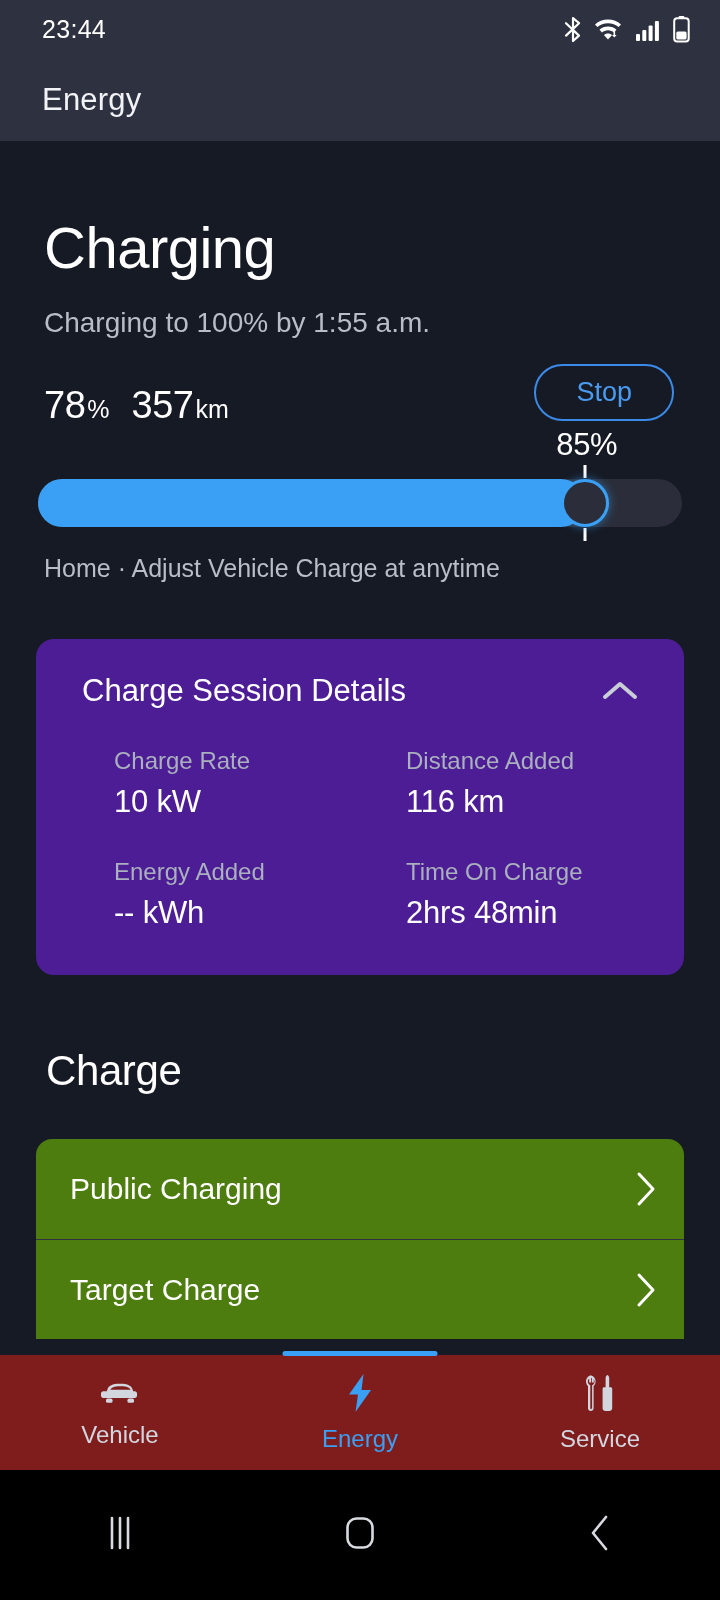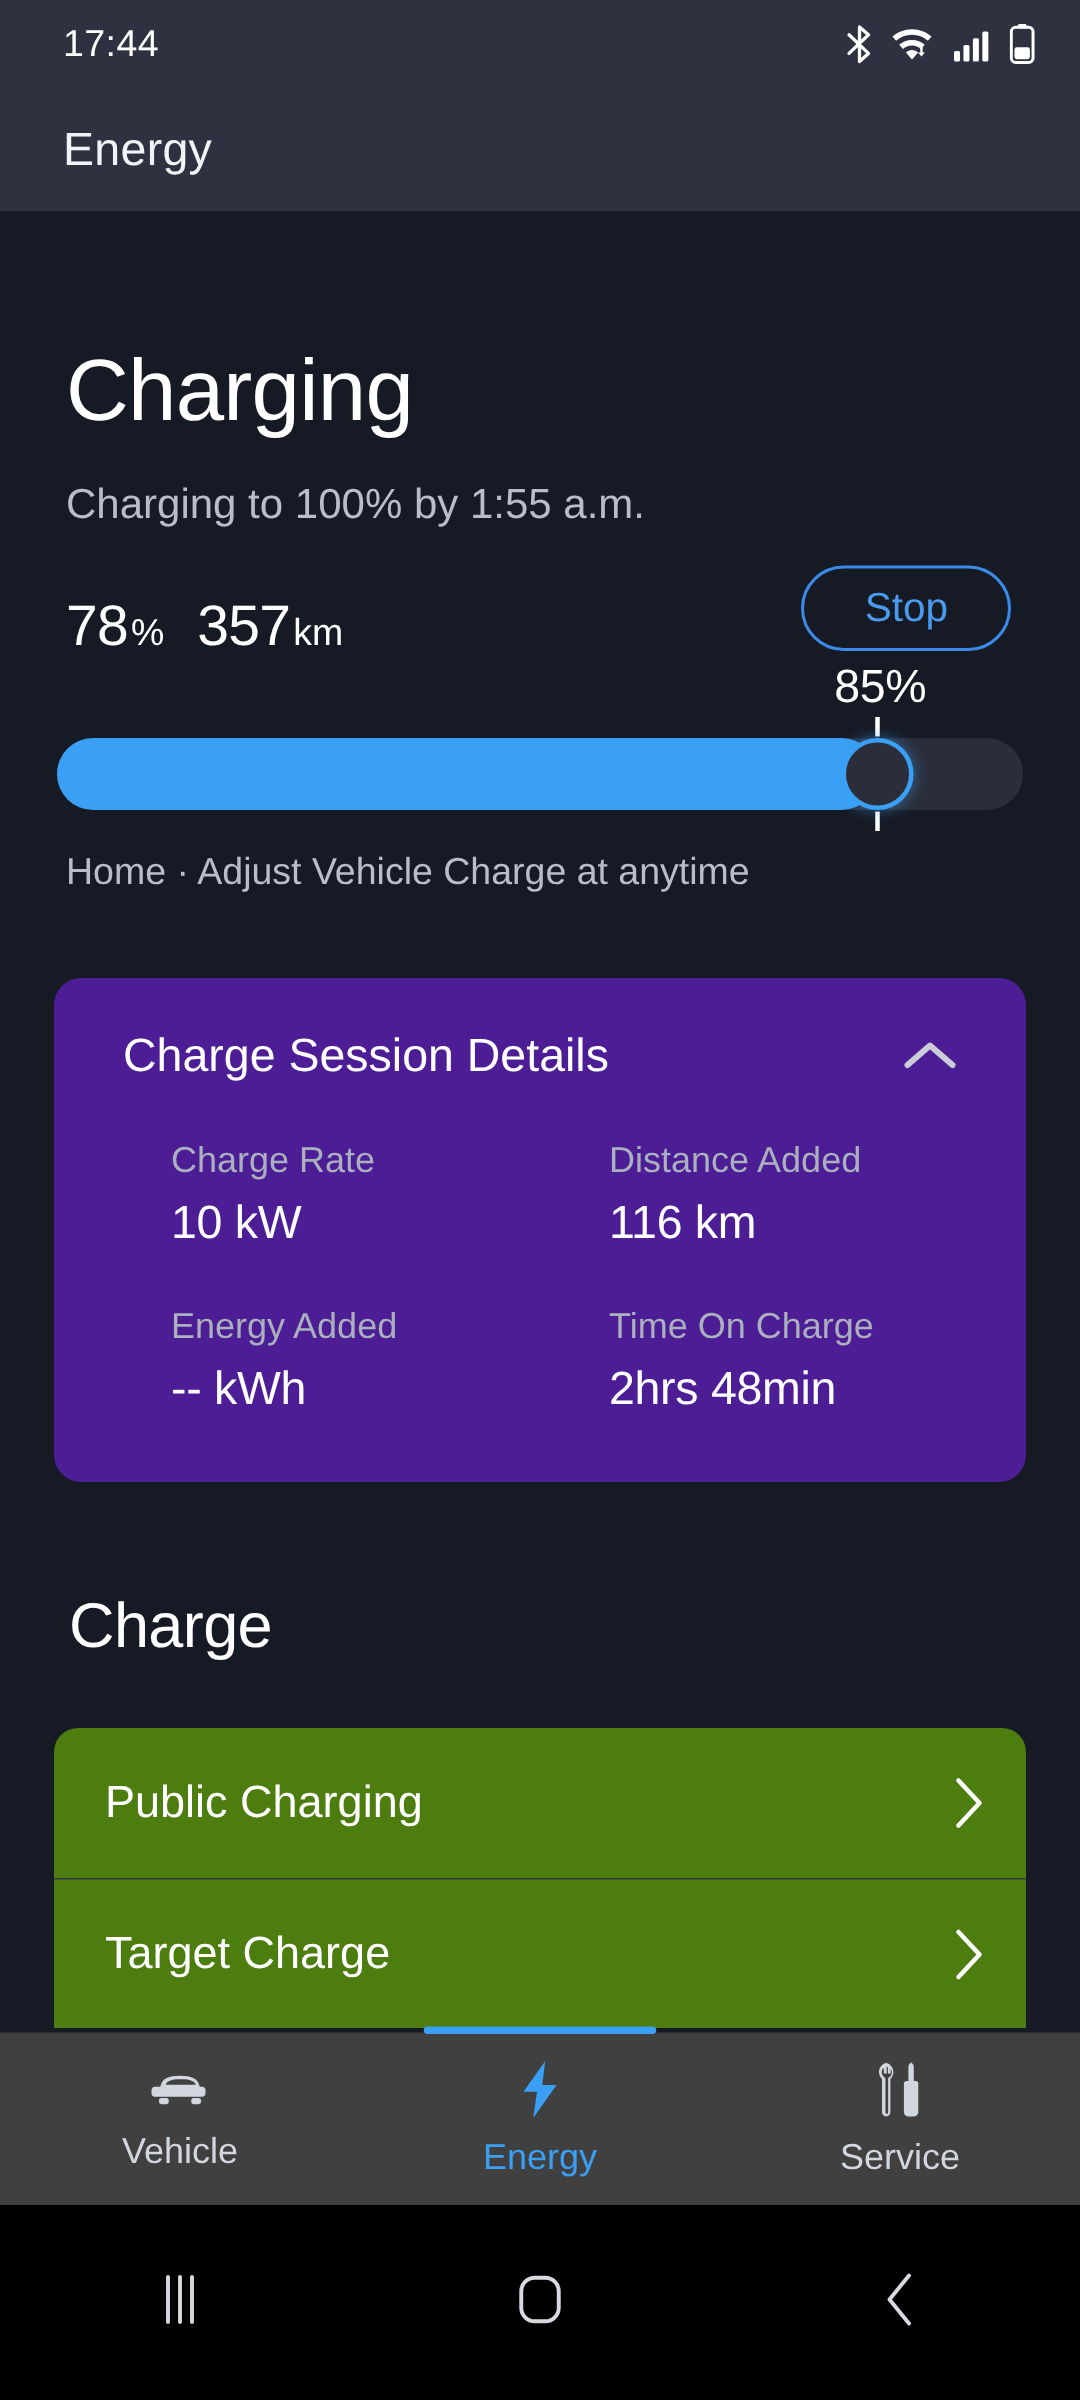--- a/index.html
+++ b/index.html
@@ -30,21 +30,21 @@
   .appbar {
     height: 83px; background: #2e3140;
     display: flex; align-items: center; padding: 0 42px;
     flex: none;
   }
   .appbar-title { color: #f2f3f6; font-size: 31px; font-weight: 400; letter-spacing: .2px; }
 
   
   .content {
     position: relative; flex: 1; background: #161a24;
-    padding: 13px 36px; overflow: hidden;
+    padding: 0 36px; overflow: hidden;
   }
 
   .h1 {
     color: #ffffff; font-size: 58px; font-weight: 400;
     letter-spacing: -.5px; margin: 78px 0 0 8px; line-height: 1;
   }
   .charge-subtitle-row {
     display: flex; align-items: flex-end; justify-content: space-between;
     margin-top: 28px; padding-right: 10px;
   }
@@ -128,21 +128,21 @@
     justify-content: space-between; padding: 0 26px 0 34px;
     cursor: pointer;
   }
   .list-row + .list-row { border-top: 1px solid #2f3342; }
   .list-label { color: #ffffff; font-size: 30px; }
   .chevron-right { width: 24px; height: 38px; }
 
   
   .bottomnav {
     position: absolute; left: 0; right: 0; bottom: 130px;
-    height: 115px; background: #404040;
+    height: 115px; background: #7f1d1d;
     display: flex; align-items: center;
   }
   .tab-indicator {
     position: absolute; top: -4px; left: 50%; transform: translateX(-50%);
     width: 155px; height: 5px; background: #3aa0f5; border-radius: 3px;
   }
   .tab {
     flex: 1; display: flex; flex-direction: column;
     align-items: center; justify-content: center; gap: 12px;
     cursor: pointer;
@@ -158,21 +158,21 @@
     display: flex; align-items: center;
   }
   .sysbtn { flex: 1; display: flex; align-items: center; justify-content: center; cursor: pointer; }
 </style>
 </head>
 <body>
 
 <div id="app">
 
   <div class="statusbar">
-    <div class="status-time">17:44</div>
+    <div class="status-time">23:44</div>
     <div class="status-icons">
       <span>
         <svg width="20" height="27" viewBox="0 0 20 27" fill="none" stroke="#ffffff" stroke-width="2.2" stroke-linejoin="round" stroke-linecap="round">
           <path d="M3 7.2 L16 19.6 L10 25 V2 L16 7.2 L3 19.6"></path>
         </svg>
       </span>
       <span>
         <svg width="30" height="27" viewBox="0 0 30 27" fill="#ffffff">
           <path d="M14 3.5C9 3.5 4.4 5.4 1 8.4l2.4 2.7C6.2 8.7 9.9 7.2 14 7.2s7.8 1.5 10.6 3.9L27 8.4C23.6 5.4 19 3.5 14 3.5z"></path>
           <path d="M14 10.6c-3.3 0-6.3 1.2-8.5 3.2l2.5 2.8c1.6-1.4 3.7-2.3 6-2.3s4.4.9 6 2.3l2.5-2.8c-2.2-2-5.2-3.2-8.5-3.2z"></path>

